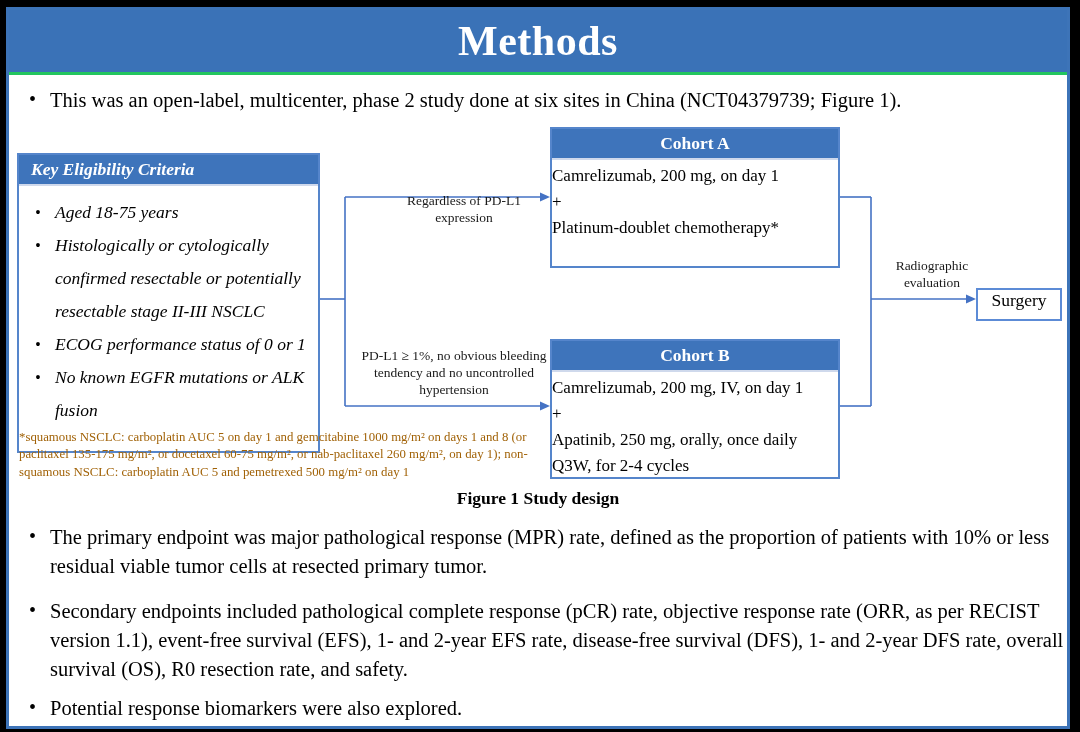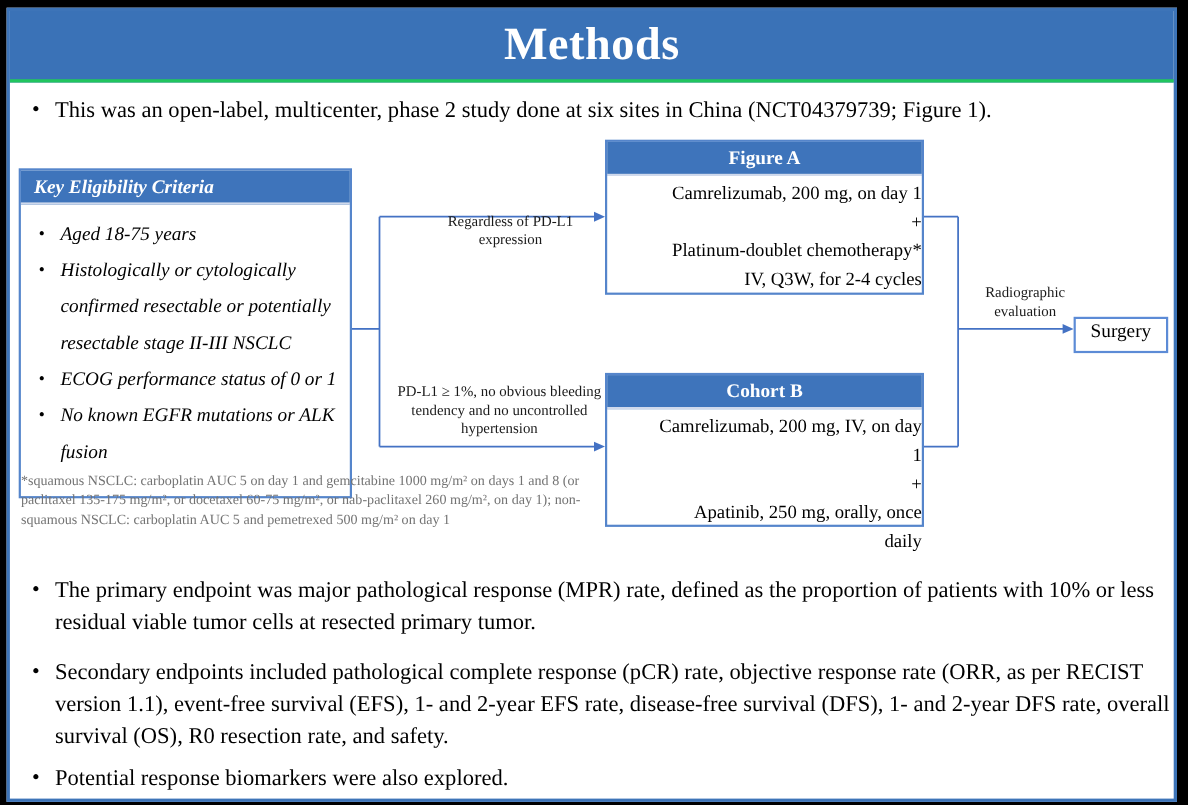--- a/index.html
+++ b/index.html
@@ -75,25 +75,24 @@
     color: #000;
   }
   .elig-item::before {
     content: "\2022";
     position: absolute;
     left: 6px; top: 0;
     font-size: 16px;
   }
   .cohort-body {
     padding-top: 3px;
-    text-align: right;
+    text-align: left;
     font-size: 17px;
     line-height: 26px;
     color: #000;
-    padding-left: 44px;
   }
   .surgery-box {
     position: absolute;
     box-sizing: border-box;
     border: 2px solid #5c8bd6;
     background: #fff;
     display: flex; align-items: flex-start; justify-content: center;
     font-size: 17.5px;
     color: #000;
   }
@@ -103,21 +102,21 @@
     font-size: 13.5px;
     line-height: 1.25;
     color: #1a1a1a;
   }
   .footnote {
     position: absolute;
     left: 10px; top: 419px;
     width: 532px;
     font-size: 12.8px;
     line-height: 1.36;
-    color: #737373;
+    color: #a16207;
   }
   .fig-caption {
     position: absolute;
     left: 0; right: 0;
     top: 478px;
     text-align: center;
     font-weight: bold;
     font-size: 17.5px;
     color: #000;
   }
@@ -167,47 +166,48 @@
       <div class="elig-item">ECOG performance status of 0 or 1</div>
       <div class="elig-item">No known EGFR mutations or ALK fusion</div>
     </div>
   </div>
 
   <div class="dgm-label" style="left:372px; top:151px; width:166px;margin-top:32px;">Regardless  of PD-L1 expression</div>
   <div class="dgm-label" style="left:348px; top:338px; width:194px;">PD-L1 ≥ 1%, no obvious bleeding tendency and no uncontrolled hypertension</div>
 
   <div class="dgm-box" style="left:541px; top:117px; width:290px; height:141px;">
     <div class="dgm-header centered">
-      <span>Figure A</span>
+      <span>Cohort A</span>
     </div>
     <div class="cohort-body">
       <div>Camrelizumab, 200 mg, on day 1</div>
       <div>+</div>
       <div>Platinum-doublet chemotherapy*</div>
-      <div>IV, Q3W, for 2-4 cycles</div>
     </div>
   </div>
 
   <div class="dgm-box" style="left:541px; top:329px; width:290px; height:140px;">
     <div class="dgm-header centered">
       <span>Cohort B</span>
     </div>
     <div class="cohort-body">
       <div>Camrelizumab, 200 mg, IV, on day 1</div>
       <div>+</div>
       <div>Apatinib, 250 mg, orally, once daily</div>
+      <div>Q3W, for 2-4 cycles</div>
     </div>
   </div>
 
   <div class="dgm-label" style="left:871px; top:248px; width:104px;">Radiographic evaluation</div>
 
   <div class="surgery-box" style="left:967px; top:278px; width:86px; height:33px;">
     <span>Surgery</span>
   </div>
 
   <div class="footnote">*squamous NSCLC: carboplatin AUC 5 on day 1 and gemcitabine 1000 mg/m² on days 1 and 8 (or paclitaxel 135-175  mg/m², or docetaxel 60-75  mg/m², or nab-paclitaxel 260 mg/m², on day 1); non-squamous NSCLC: carboplatin AUC 5 and pemetrexed 500 mg/m² on day 1</div>
 
+  <div class="fig-caption">Figure 1 Study design</div>
 
   <div class="bullet" style="left:14px; top:513px; width:1022px;">The primary endpoint was major pathological response (MPR) rate, defined as the proportion of patients with 10% or less residual viable tumor cells at resected primary tumor.</div>
   <div class="bullet" style="left:14px; top:587px; width:1022px;">Secondary endpoints included pathological complete response (pCR) rate, objective response rate (ORR, as per RECIST version 1.1), event-free survival (EFS), 1- and 2-year EFS rate, disease-free survival (DFS), 1- and 2-year DFS rate, overall survival (OS), R0 resection rate, and safety.</div>
   <div class="bullet" style="left:14px; top:684px; width:1022px;">Potential response biomarkers were also explored.</div>
 
 </div>
 
 </body></html>

